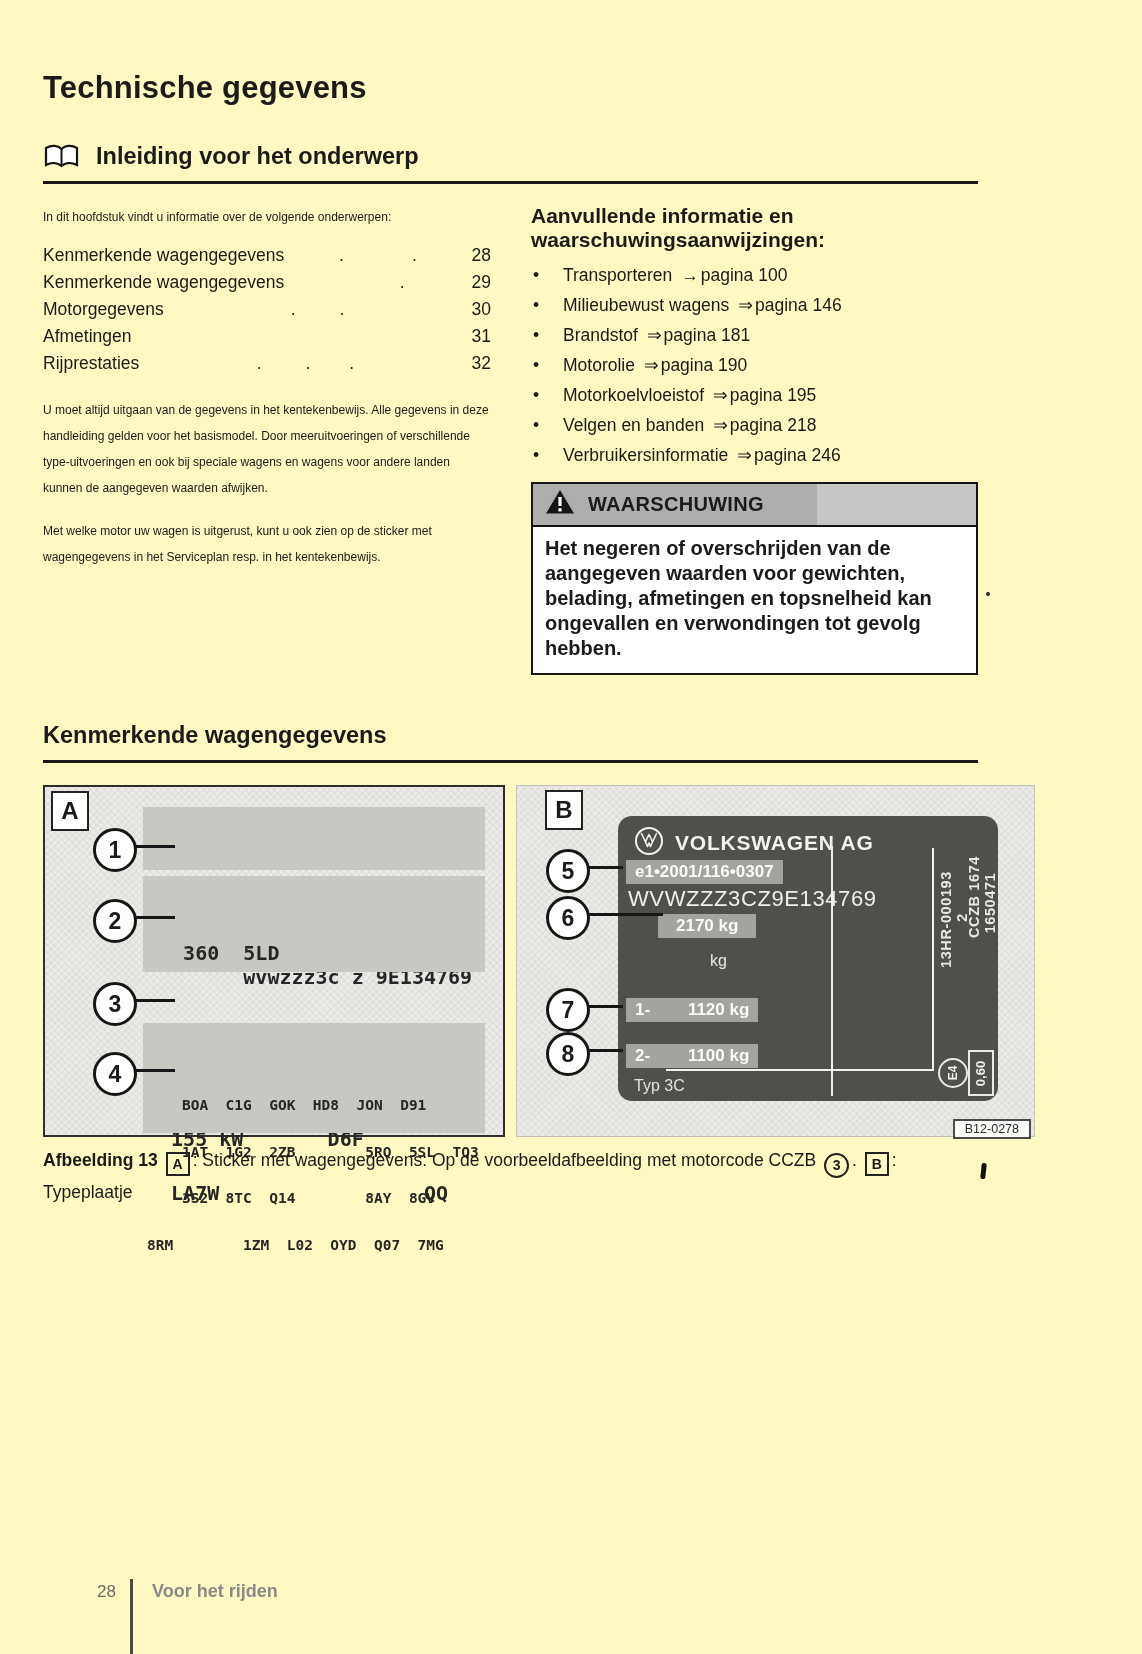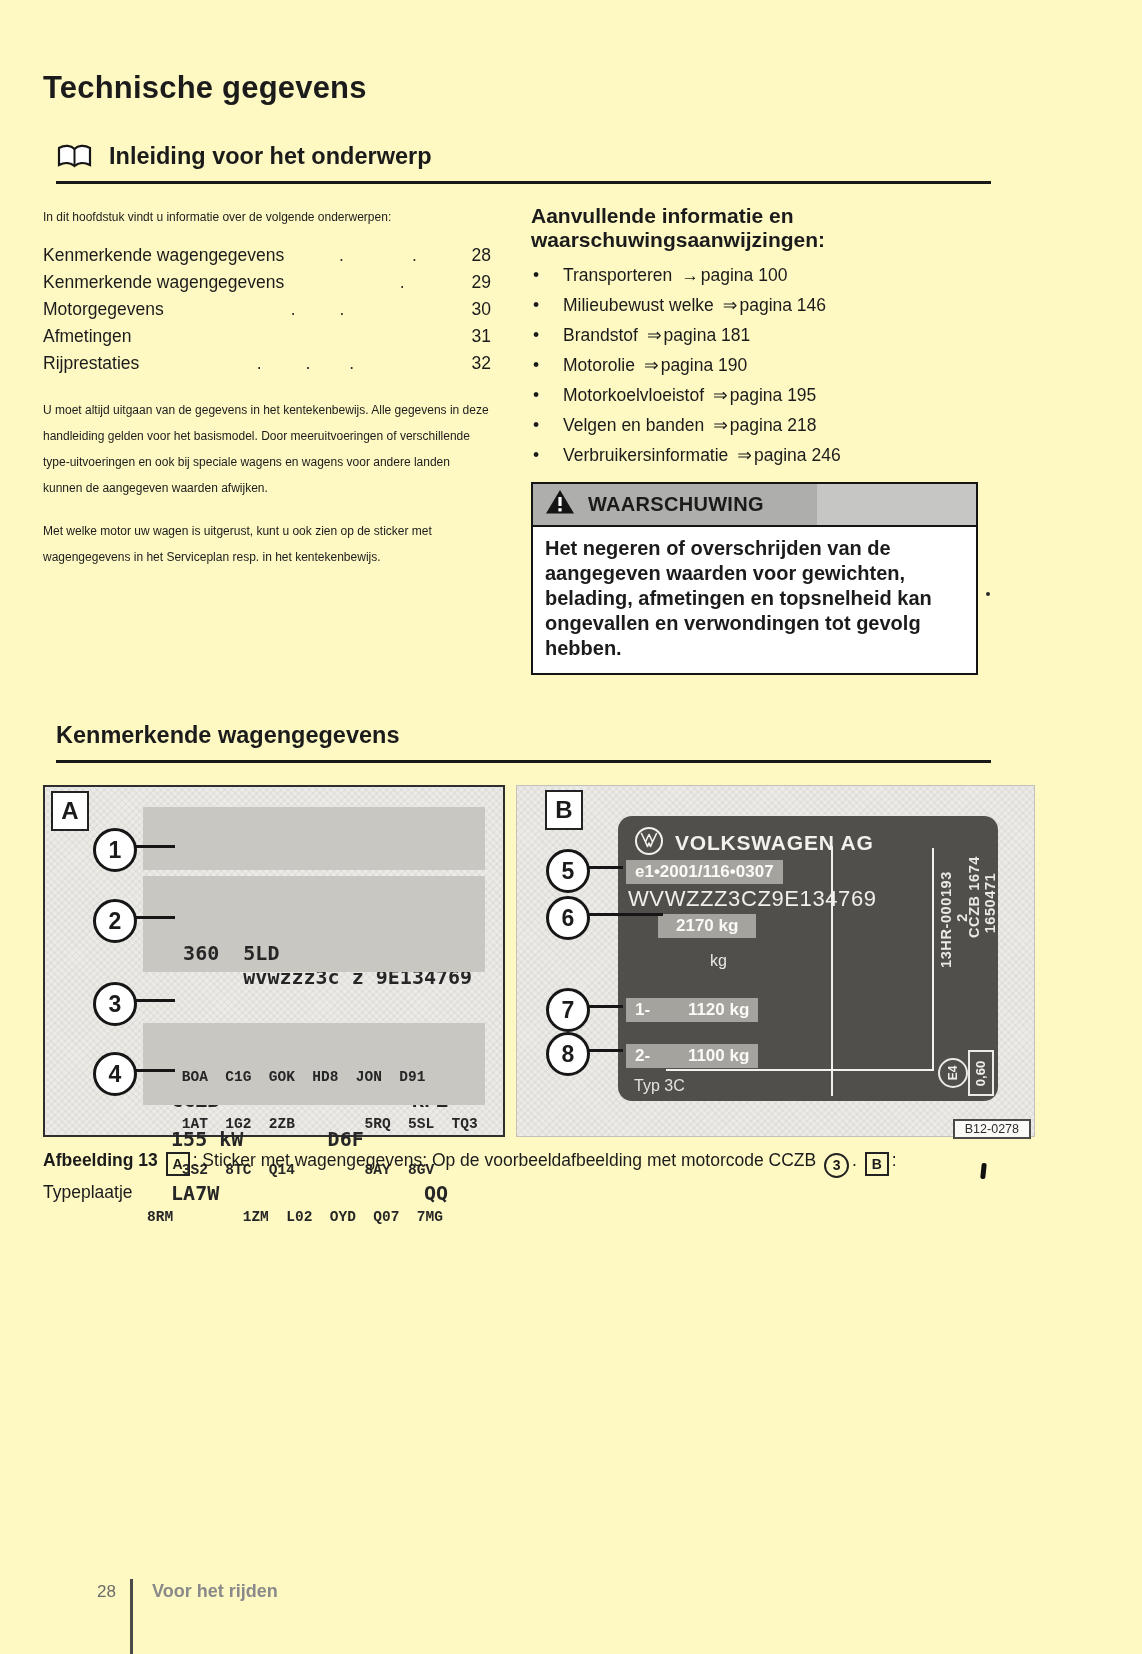--- a/index.html
+++ b/index.html
@@ -1,21 +1,21 @@
 <!DOCTYPE html>
 <html><head>
 <meta charset="utf-8">
 <style>
   html,body{margin:0;padding:0;background:#9a9a9a;}
   .page{position:relative;width:1142px;height:1654px;background:#fef9c3;margin:0 auto;
         font-family:"Liberation Sans",sans-serif;color:#1b1b1b;overflow:hidden;}
 
   .doc-title{position:absolute;left:43px;top:70px;font-size:31px;font-weight:bold;letter-spacing:.2px;}
 
-  .sect-head{position:absolute;left:56px;width:935px;display:flex;align-items:center;gap:16px;
+  .sect-head{position:absolute;left:43px;width:935px;display:flex;align-items:center;gap:16px;
              font-size:23.5px;font-weight:bold;border-bottom:3px solid #181818;padding-bottom:11px;}
   .sect-head.first{top:143px;}
   .sect-head.second{top:722px;}
   .book-icon svg{display:block;}
 
   .columns{position:absolute;left:43px;top:204px;width:935px;display:flex;gap:40px;}
   .col-left{width:448px;flex:none;}
   .col-right{flex:1;}
 
   .body-text{font-size:12px;line-height:26px;}
@@ -163,21 +163,21 @@
     <div class="col-right">
       <p class="add-head">Aanvullende informatie en waarschuwingsaanwijzingen:</p>
 
       <ul class="bullets">
         <li class="bullet-row">
           <span class="bullet-dot">•</span>
           <span><span class="bullet-label">Transporteren</span><span class="bullet-arrow">→</span><span>pagina 100</span></span>
         </li>
         <li class="bullet-row">
           <span class="bullet-dot">•</span>
-          <span><span class="bullet-label">Milieubewust welke</span><span class="bullet-arrow">⇒</span><span>pagina 146</span></span>
+          <span><span class="bullet-label">Milieubewust wagens</span><span class="bullet-arrow">⇒</span><span>pagina 146</span></span>
         </li>
         <li class="bullet-row">
           <span class="bullet-dot">•</span>
           <span><span class="bullet-label">Brandstof</span><span class="bullet-arrow">⇒</span><span>pagina 181</span></span>
         </li>
         <li class="bullet-row">
           <span class="bullet-dot">•</span>
           <span><span class="bullet-label">Motorolie</span><span class="bullet-arrow">⇒</span><span>pagina 190</span></span>
         </li>
         <li class="bullet-row">
@@ -234,21 +234,21 @@
       </div>
       <div class="sticker-block blk-big" style="top:89px;height:96px;">
         <div>   360  5LD</div>
         <div>  PASSAT Lim.        TREND</div>
         <div>  155 kW       D6F</div>
       </div>
       <div class="sticker-block blk-big" style="top:192px;height:64px;margin-top:44px;">
         <div>  CCZB                KPZ</div>
         <div>  LA7W                 QQ</div>
       </div>
-      <div class="sticker-block blk-small" style="top:250px;height:66px;font-family:Liberation Mono, monospace;">
+      <div class="sticker-block blk-small" style="top:278px;height:66px;">
         <div>    BOA  C1G  GOK  HD8  JON  D91</div>
         <div>    1AT  1G2  2ZB        5RQ  5SL  TQ3</div>
         <div>    3S2  8TC  Q14        8AY  8GV</div>
         <div>8RM        1ZM  L02  OYD  Q07  7MG</div>
       </div>
     </div>
 
     <div class="panel-b texture">
       <div class="fig-label">B</div>
 

